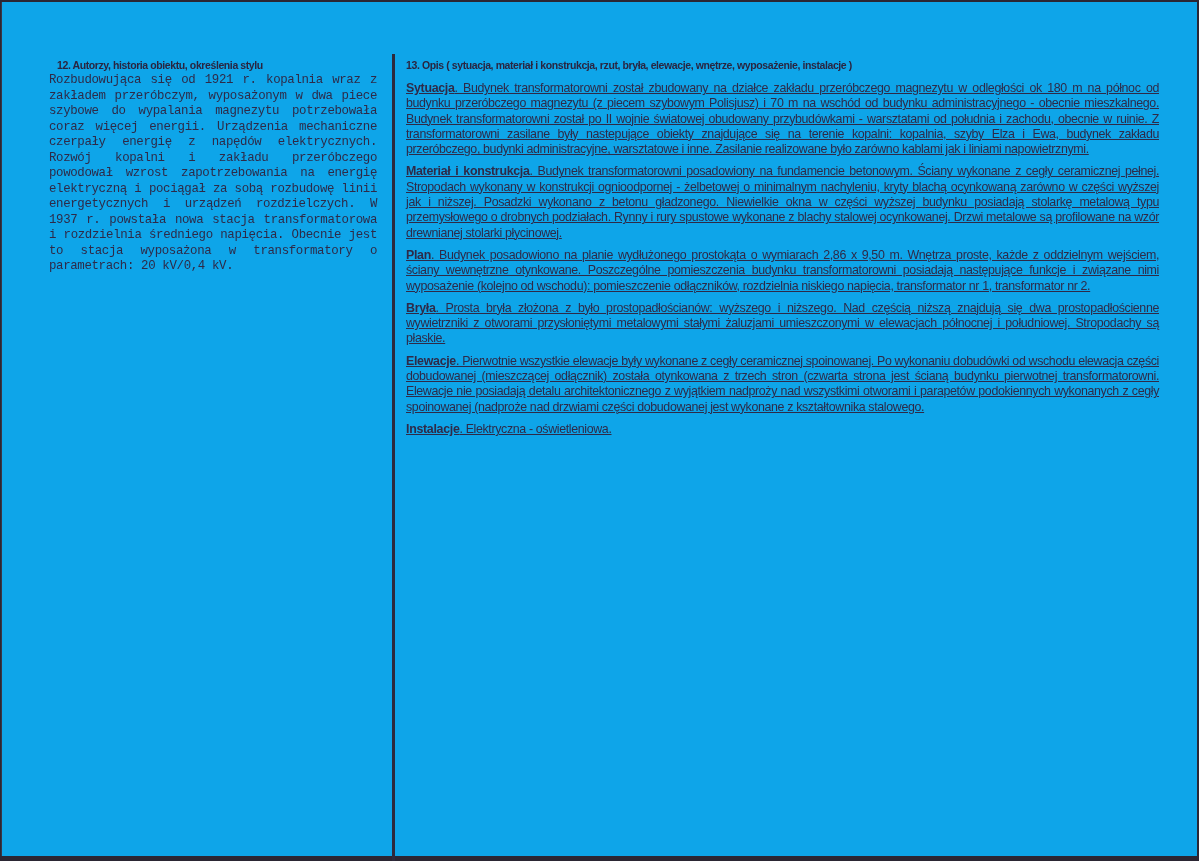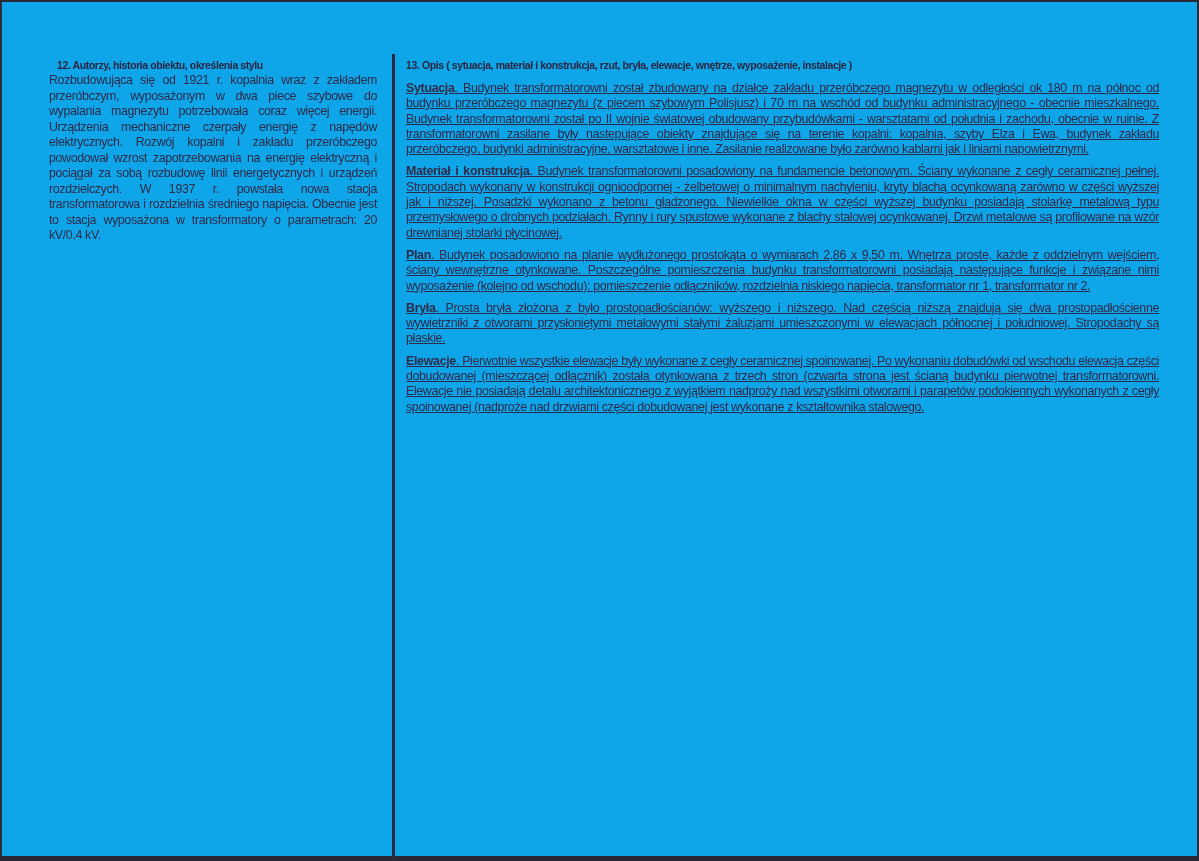--- a/index.html
+++ b/index.html
@@ -55,20 +55,21 @@
     }
     .col-right .section-title {
       margin: 0 0 10px 0;
     }
     .body-text {
       font-size: 12.4px;
       line-height: 15.5px;
       text-align: justify;
       letter-spacing: -0.35px;
       margin: 0;
+      font-family: Liberation Mono, monospace;
     }
     .para {
       font-size: 12.4px;
       line-height: 15.3px;
       text-align: justify;
       letter-spacing: -0.35px;
       margin: 0 0 7px 0;
       text-decoration: underline;
     }
     .para .lead {
@@ -104,15 +105,18 @@
     </p>
 
     <p class="para">
       <span class="lead">Bryła</span><span>. Prosta bryła złożona z było prostopadłościanów: wyższego i niższego. Nad częścią niższą znajdują się dwa prostopadłościenne wywietrzniki z otworami przysłoniętymi metalowymi stałymi żaluzjami umieszczonymi w elewacjach północnej i południowej. Stropodachy są płaskie.</span>
     </p>
 
     <p class="para">
       <span class="lead">Elewacje</span><span>. Pierwotnie wszystkie elewacje były wykonane z cegły ceramicznej spoinowanej. Po wykonaniu dobudówki od wschodu elewacja części dobudowanej (mieszczącej odłącznik) została otynkowana z trzech stron (czwarta strona jest ścianą budynku pierwotnej transformatorowni. Elewacje nie posiadają detalu architektonicznego z wyjątkiem nadproży nad wszystkimi otworami i parapetów podokiennych wykonanych z cegły spoinowanej (nadproże nad drzwiami części dobudowanej jest wykonane z kształtownika stalowego.</span>
     </p>
 
+    <p class="para">
+      <span class="lead">Instalacje</span><span>.  Elektryczna - oświetleniowa.</span>
+    </p>
   </div>
 
 </div>
 
 </body></html>

